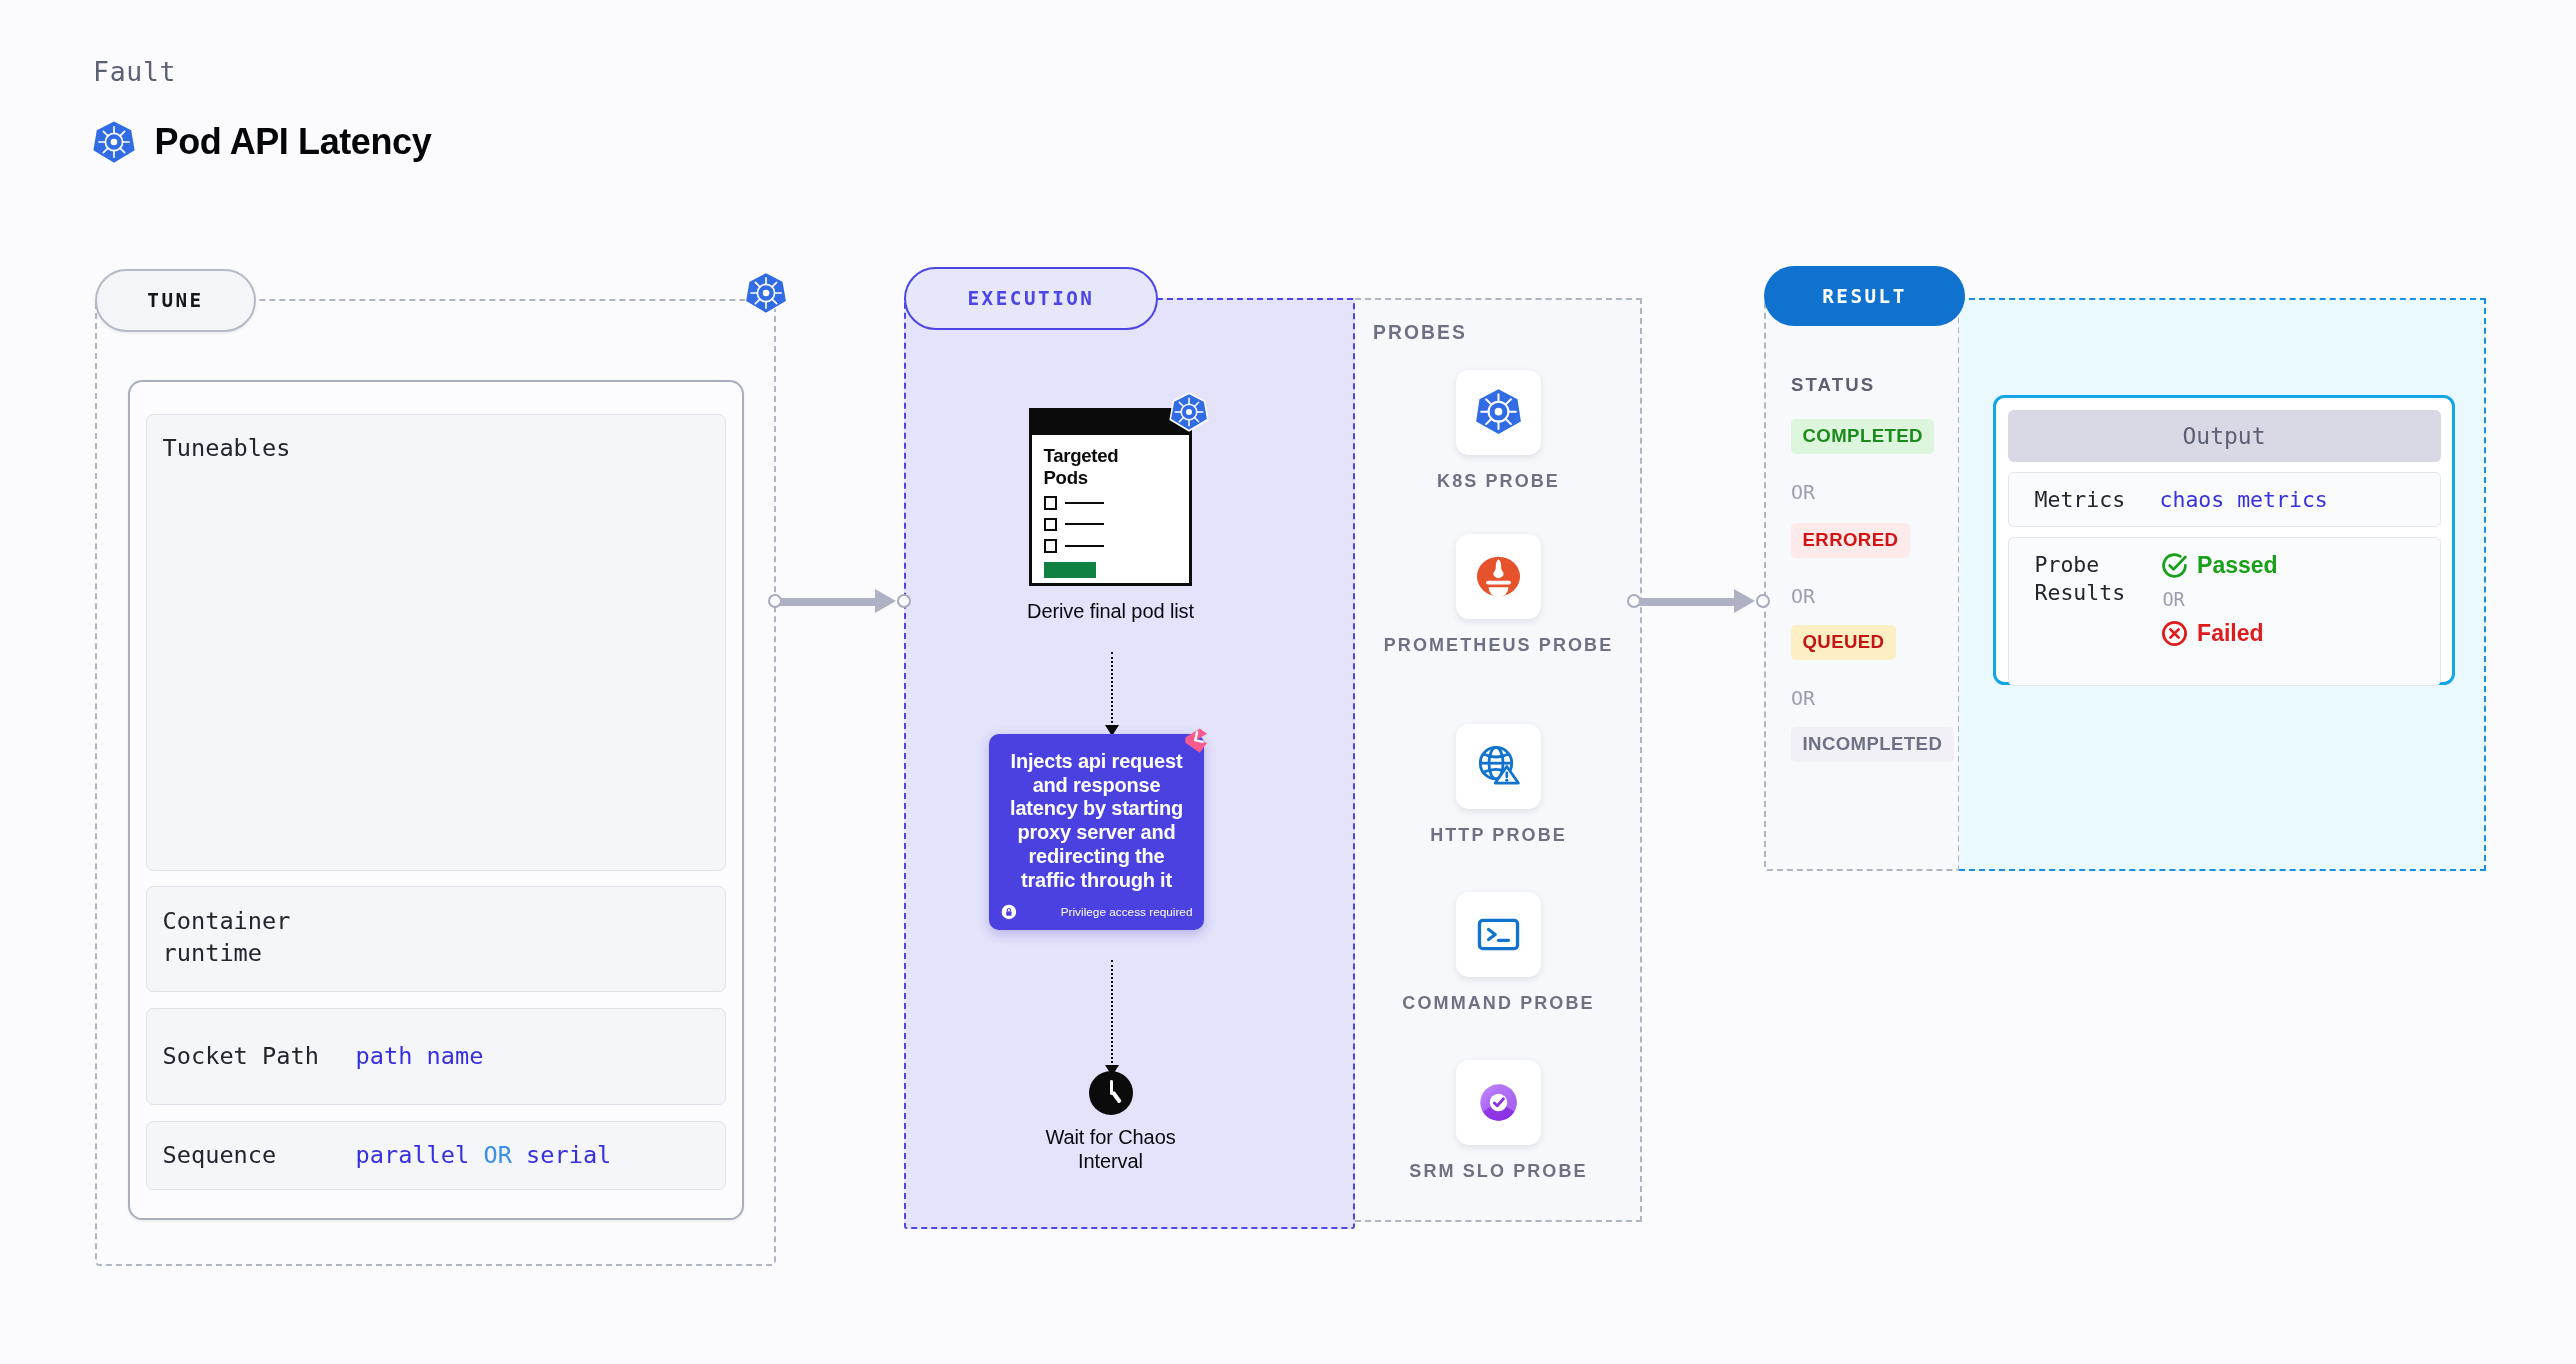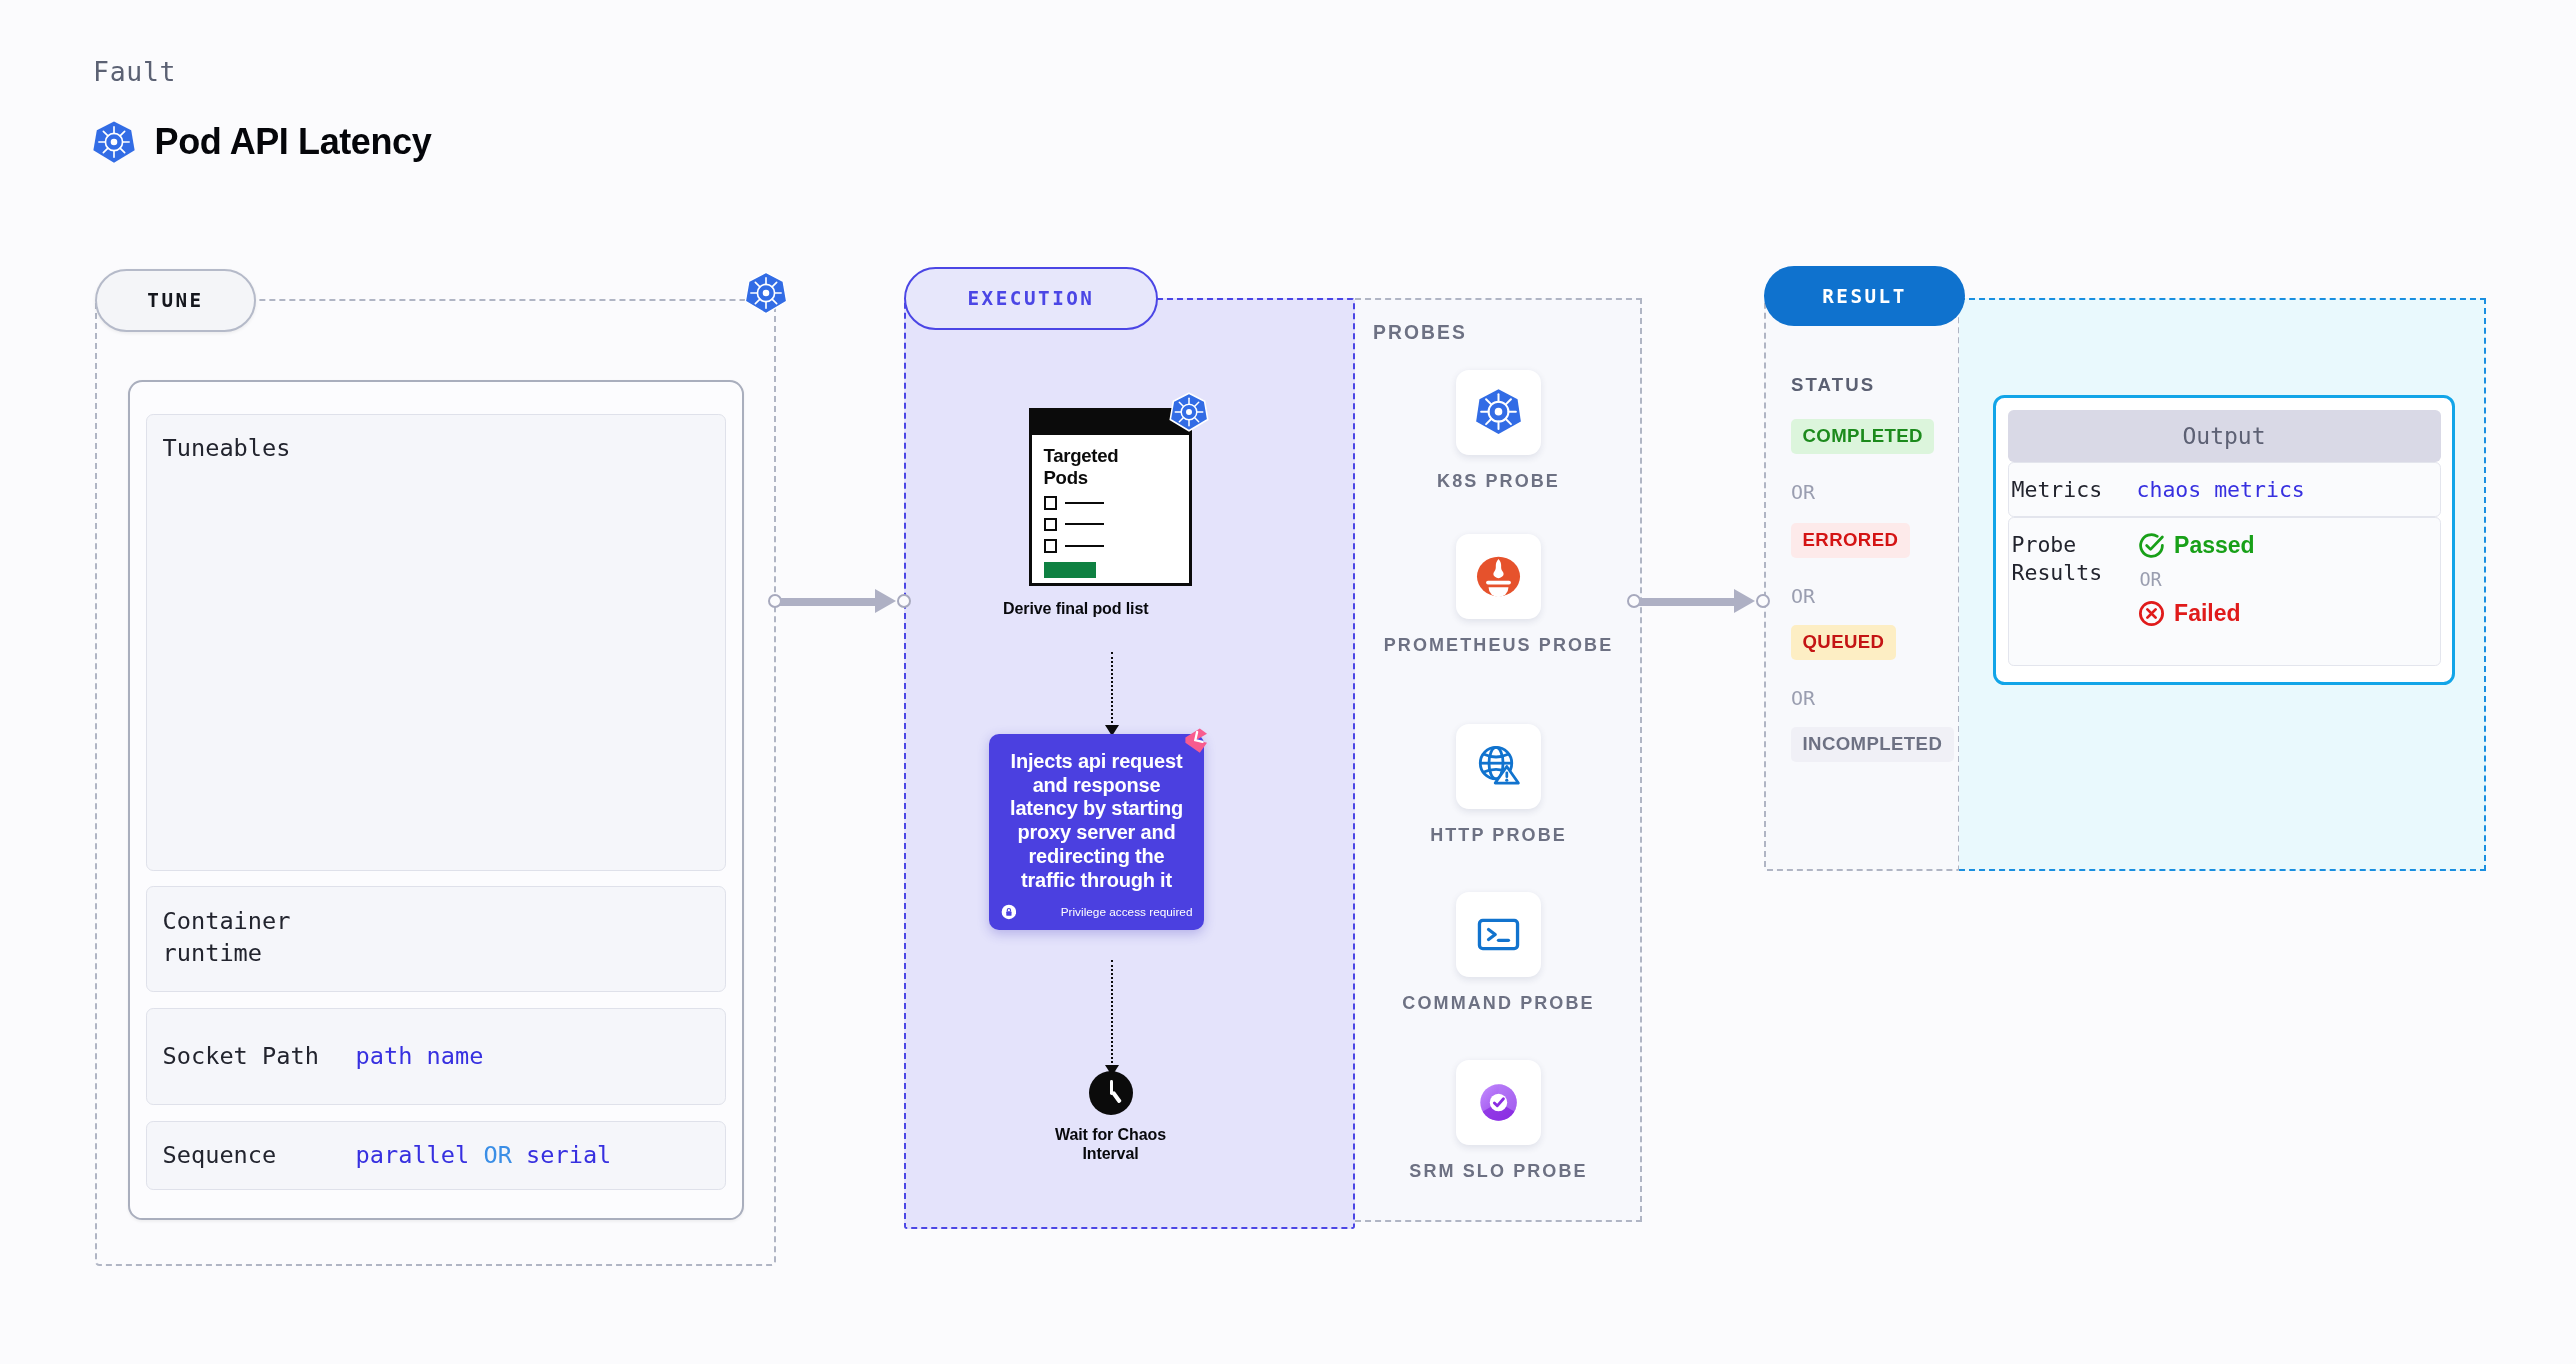--- a/index.html
+++ b/index.html
@@ -157,22 +157,22 @@
   .pod-box .pt {
     font-size: 18.6px; font-weight: bold; color: #0b0b0b;
     line-height: 1.16; letter-spacing: -0.3px;
   }
   .pod-row { display: flex; align-items: center; gap: 7.9px; margin-top: 7.9px; }
   .pod-chk { width: 13.6px; height: 13.6px; border: 2.1px solid #0b0b0b; }
   .pod-line { width: 39px; height: 2.1px; background: #0b0b0b; }
   .pod-green { margin-top: 9.3px; width: 52px; height: 15.8px; background: #0f8142; }
   .k8s-pod-badge { position: absolute; right: -20px; top: -18.6px; width: 40px; height: 40px; }
   .node-caption {
-    margin-top: 13px; width: 163px;
-    font-size: 16px; font-weight: bold; color: #08090d;
+    margin-top: 13px; text-align: center; width: 163px;
+    font-size: 20px; font-weight: normal; color: #08090d;
     line-height: 1.2; letter-spacing: -0.1px;
   }
   .node-caption.wide { width: 215px; margin-left: -26px; }
 
   
   .vdots {
     position: absolute; width: 0; border-left: 2.9px dotted #0b0b0b;
   }
   .vdots .arrow {
     position: absolute; left: -7.9px; bottom: -9.3px; width: 0; height: 0;
@@ -247,23 +247,23 @@
     background: #fff; border: 3.6px solid #12a5e8;
     border-radius: 11.5px; padding: 11.5px;
   }
   .out-header {
     height: 52px; background: #d9d9e6; border-radius: 5.7px;
     display: flex; align-items: center; justify-content: center;
     font-family: "DejaVu Sans Mono", monospace;
     font-size: 23px; color: #5d6174;
   }
   .out-sub {
-    background: #fafbfd;
+    margin-top: 10px; background: #fafbfd;
     border: 1.1px solid #e3e5ed; border-radius: 5.7px;
-    display: flex; padding: 13px 3px;
+    display: flex; padding: 13px 26px;
   }
   .out-sub .lbl {
     width: 125px; flex: none;
     font-family: "DejaVu Sans Mono", monospace;
     font-size: 21.5px; color: #22242e; line-height: 1.3;
   }
   .out-sub .v {
     font-family: "DejaVu Sans Mono", monospace;
     font-size: 21.5px; color: #3730e0;
   }

